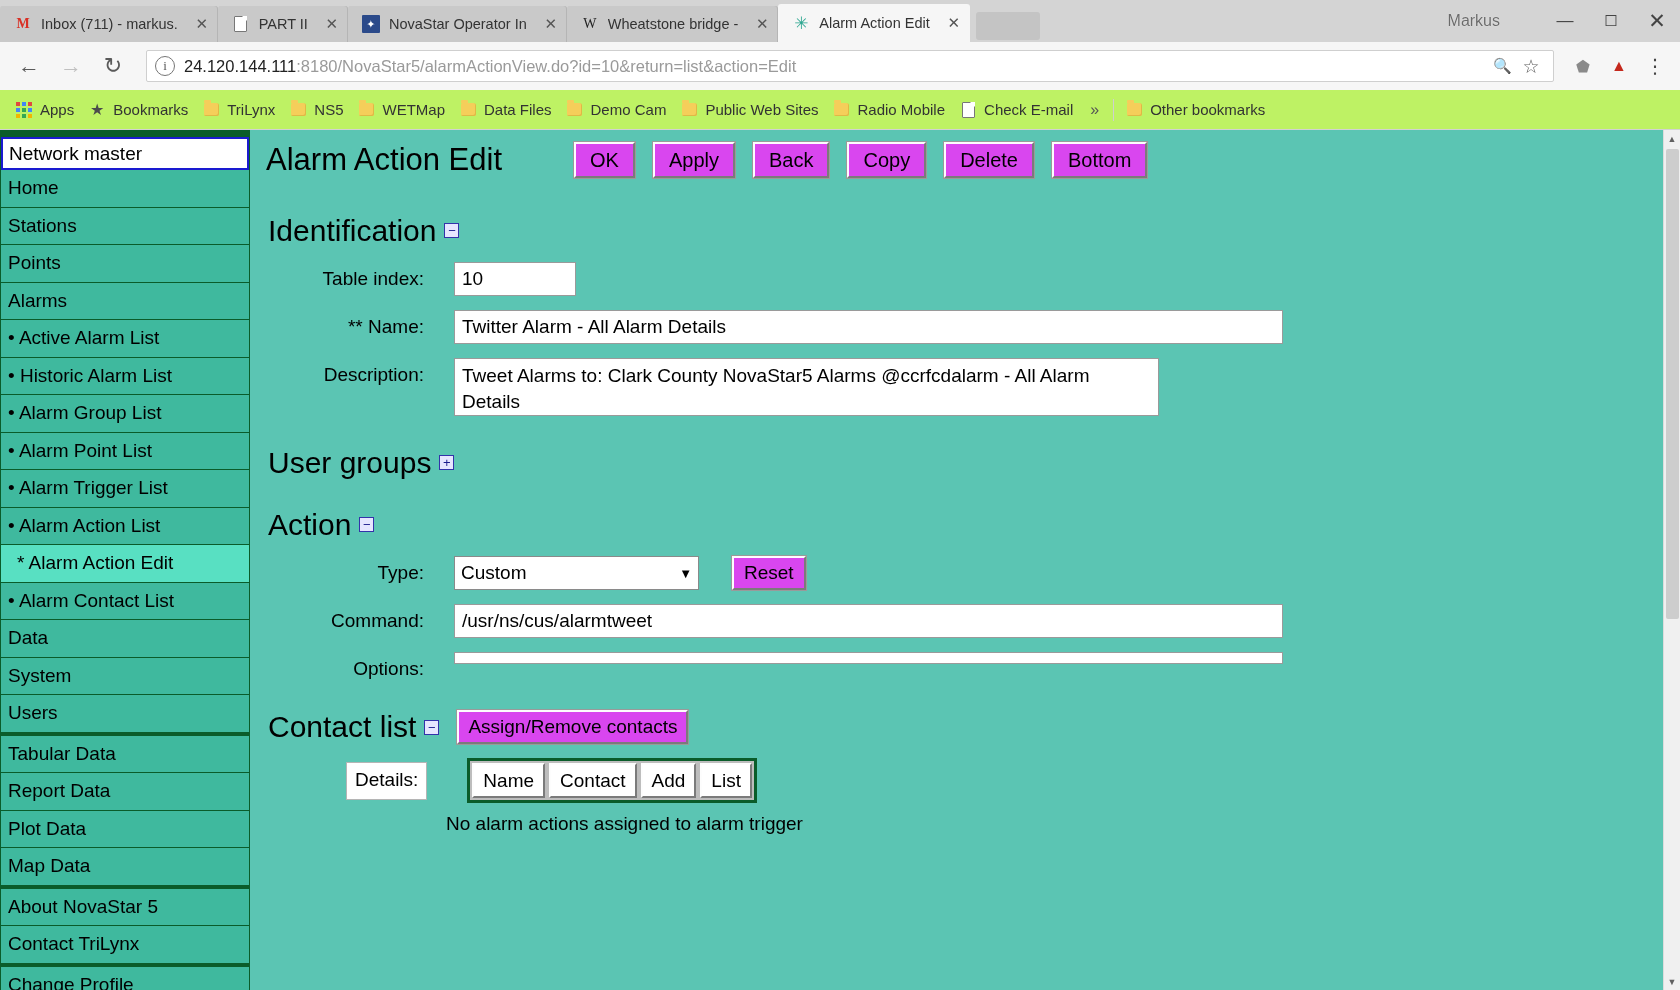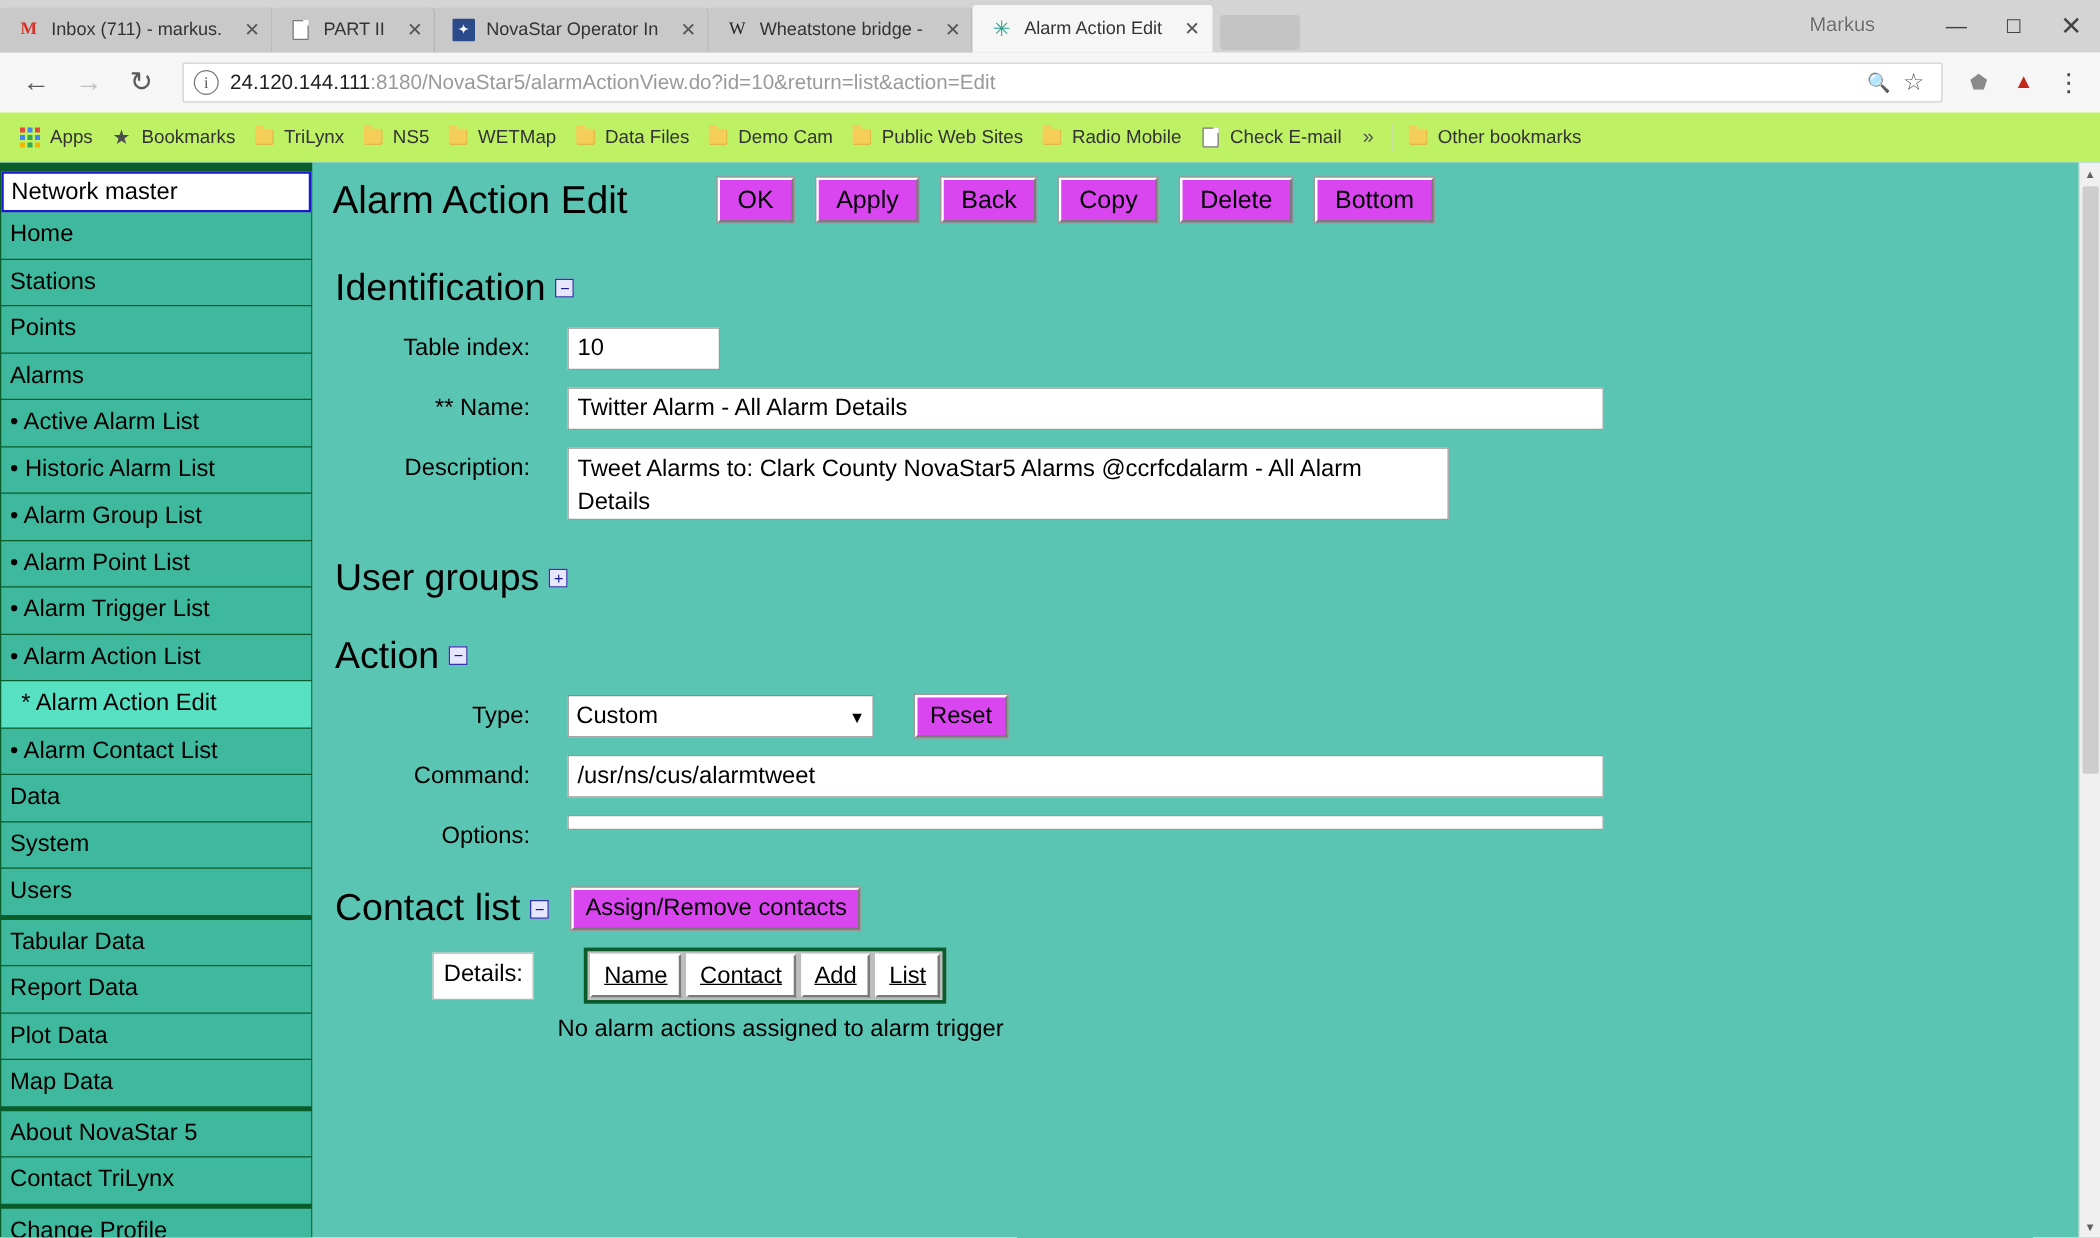--- a/index.html
+++ b/index.html
@@ -236,21 +236,21 @@
     font-size: 19px; padding: 3px 9px; margin-left: 10px;
   }
   .contact-row { display: flex; align-items: center; margin-top: 14px; gap: 40px; }
   .details-label {
     background: #fff; border: 1px solid #b5b5b5;
     font-size: 19px; padding: 6px 8px 8px 8px; color: #000;
     margin-left: 80px; line-height: 22px;
   }
   .colhdr-group {
     display: flex; align-items: stretch; gap: 4px;
-    border: 3px solid #0a5c2a; background: #bdbdbd; padding: 2px; text-decoration: underline;
+    border: 3px solid #0a5c2a; background: #bdbdbd; padding: 2px;
   }
   .colhdr {
     background: #fff; font-size: 19px; color: #000;
     padding: 4px 9px;
     border-top: 2px solid #fdfdfd; border-left: 2px solid #fdfdfd;
     border-right: 2px solid #7b7b7b; border-bottom: 2px solid #7b7b7b;
     line-height: 23px;
   }
   .empty-msg {
     font-size: 19px; color: #000; margin: 10px 0 0 180px;

